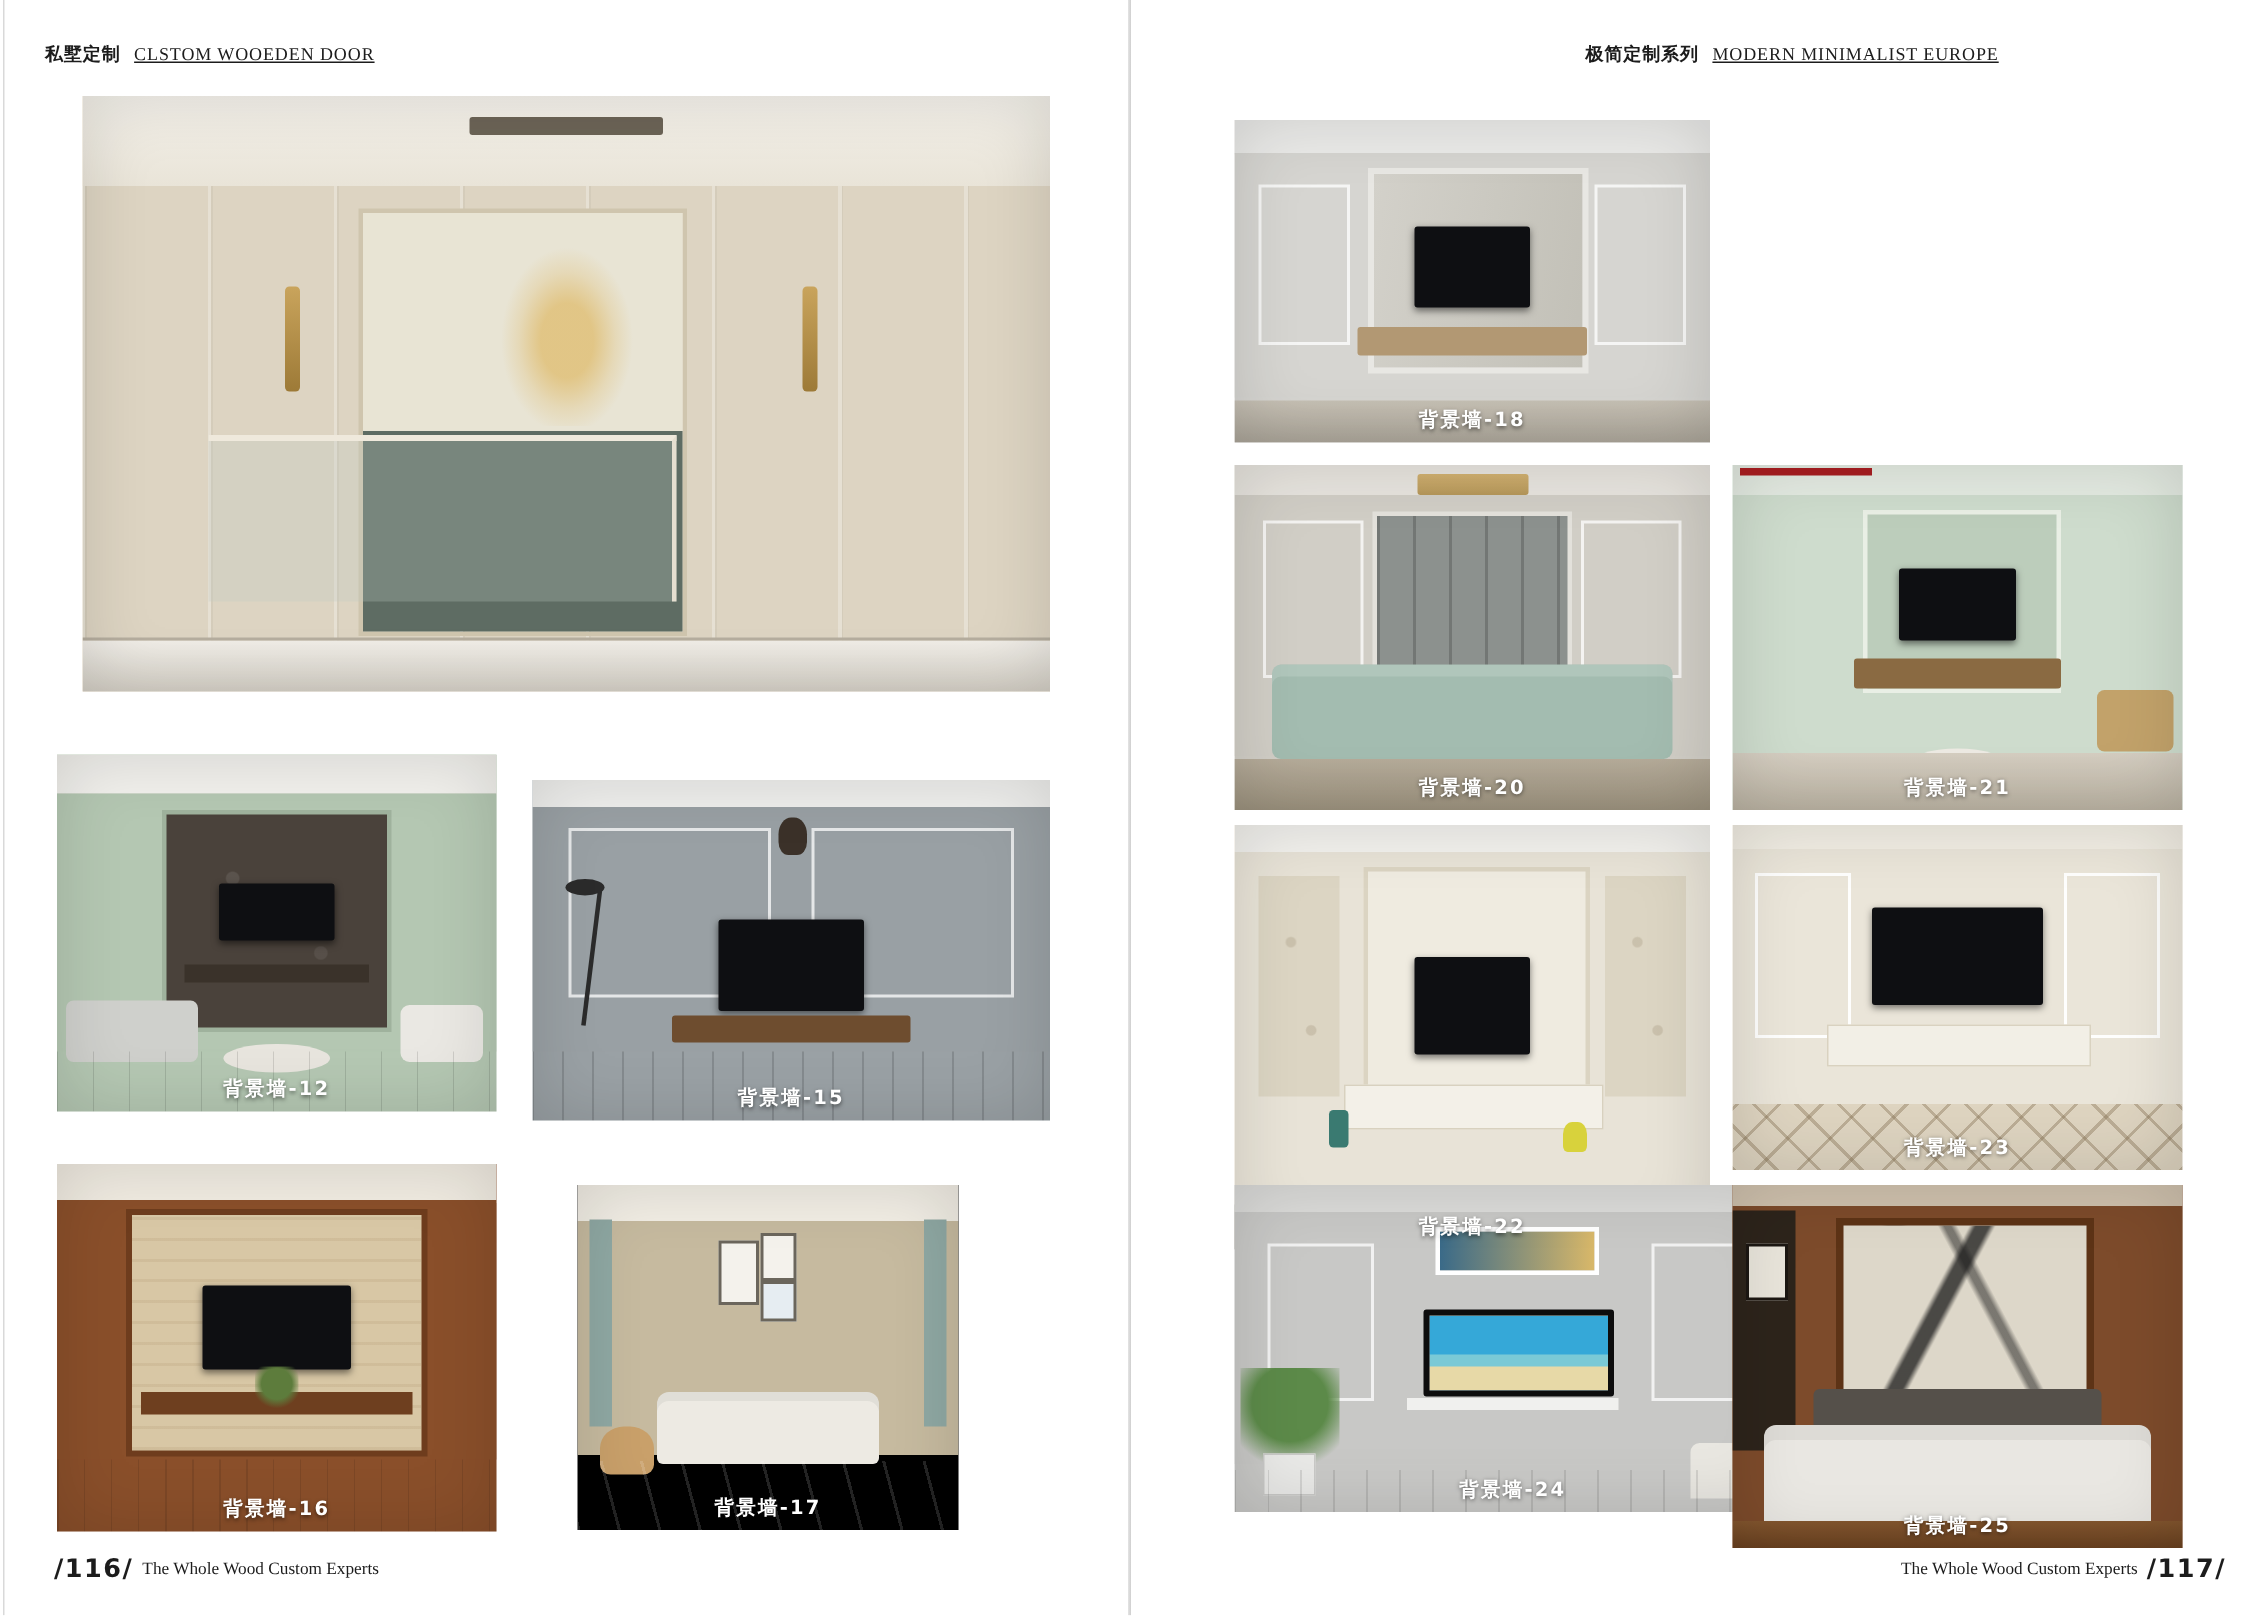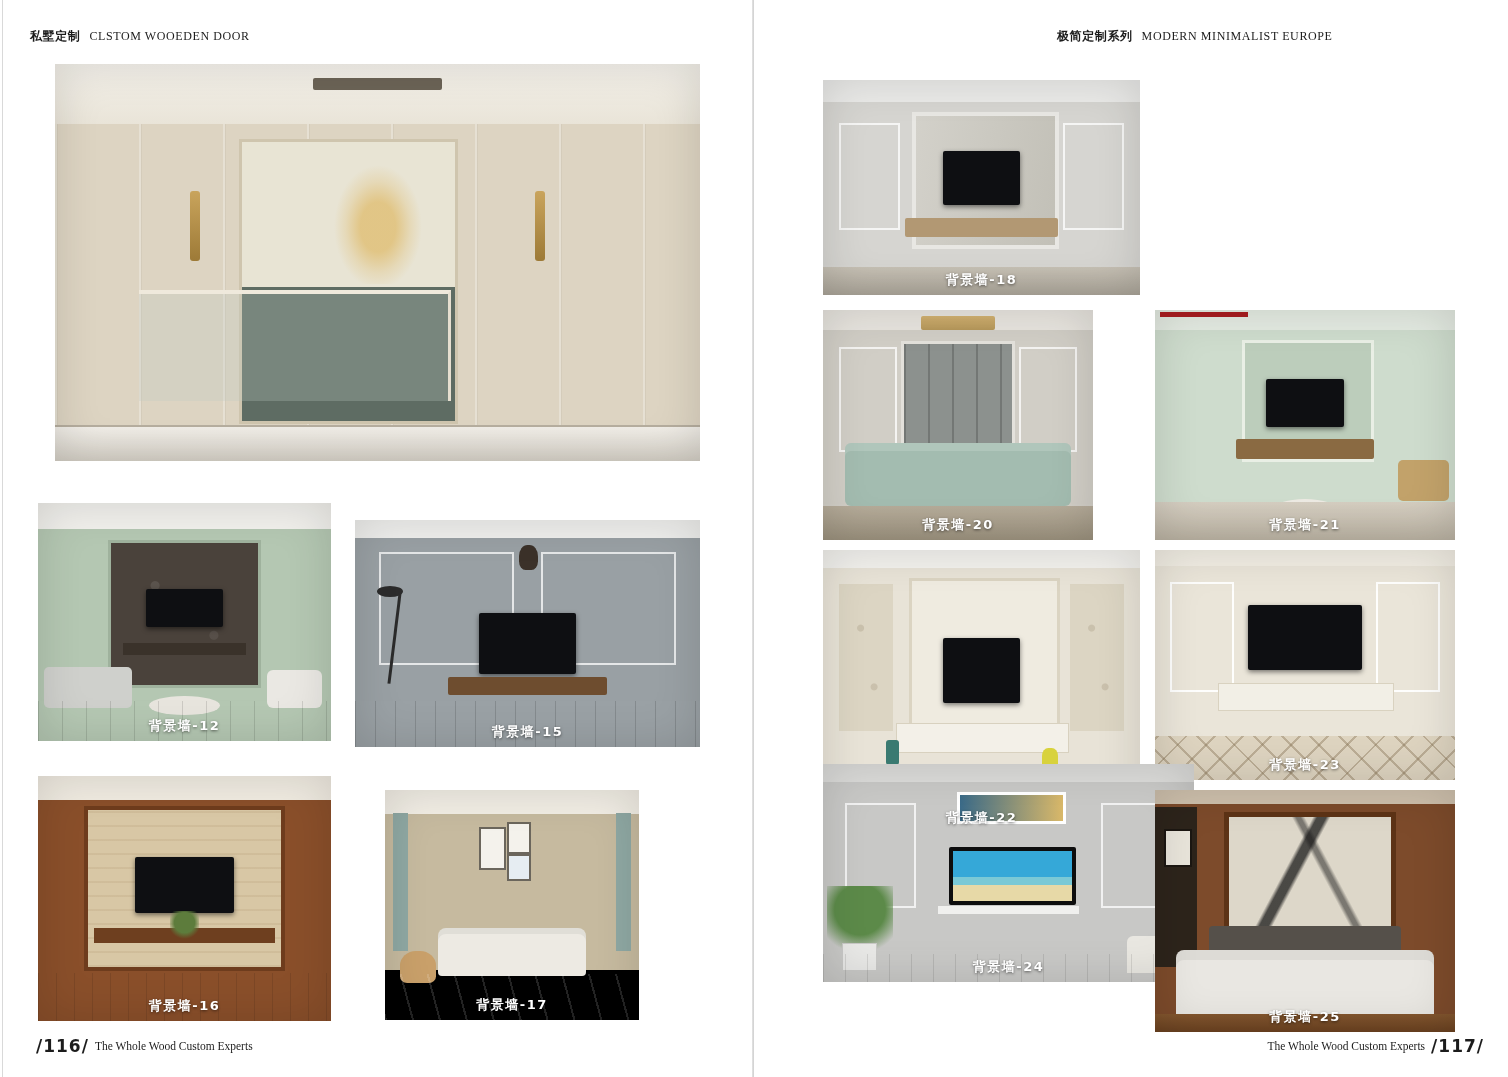--- a/index.html
+++ b/index.html
@@ -5,21 +5,21 @@
   html,body{margin:0;padding:0;background:#fff;}
   .spread{position:relative;width:1508px;height:1077px;background:#ffffff;overflow:hidden;
           font-family:"Liberation Serif", serif;}
   .edge{position:absolute;top:0;width:1px;height:100%;background:#d9d9d9;}
   .edge.left{left:2px;}
   .gutter{position:absolute;left:752px;top:0;width:2px;height:100%;
           background:linear-gradient(90deg,#e4e4e4,#cfcfcf);}
   
   .hdr{position:absolute;top:28px;font-size:11px;color:#1c1c1c;letter-spacing:.6px;white-space:nowrap;}
   .hdr .cn{font-family:"DejaVu Sans",sans-serif;font-weight:bold;font-size:12px;margin-right:9px;}
-  .hdr .en{font-family:"Liberation Serif",serif;font-size:12px;}
+  .hdr .en{font-family:"Liberation Serif",serif;font-size:12px;text-decoration:underline;}
   .hdr-left{left:30px;}
   .hdr-right{left:1057px;}
   
   .ftr{position:absolute;top:1036px;font-size:11px;color:#1c1c1c;white-space:nowrap;margin-left:14px;}
   .ftr .pn{font-family:"DejaVu Sans",sans-serif;font-weight:bold;font-size:17px;letter-spacing:1px;vertical-align:-2px;}
   .ftr .tag{font-family:"Liberation Serif",serif;font-size:11.5px;margin:0 6px;}
   .ftr-left{left:22px;}
   .ftr-right{right:24px;text-align:right;}
   
   .photo{position:absolute;overflow:hidden;background:#cfcabf;}
@@ -123,21 +123,21 @@
   .p19 .ceiling{top:0;left:0;right:0;height:18px;background:#ded8cc;}
   .p19 .spark{top:6px;left:50%;width:4px;height:4px;background:#1e1e1e;border-radius:50%;
      box-shadow:-26px 6px 0 #1e1e1e,24px 4px 0 #1e1e1e,-12px -2px 0 #1e1e1e,12px 10px 0 #1e1e1e,38px -2px 0 #1e1e1e;}
   .p19 .wall{top:18px;left:0;right:0;bottom:24px;background:#c9bba2;}
   .p19 .panel{top:9%;left:21%;width:58%;height:56%;background:#8a6a46;border:6px solid #5f4226;}
   .p19 .art{top:16%;left:35%;width:30%;height:16%;background:#e9e5db;border:3px solid #38302a;}
   .p19 .pillows{bottom:36%;left:12%;right:12%;height:13%;background:#c8ae87;border-radius:5px;}
   .p19 .bed{bottom:11%;left:4%;right:4%;height:28%;background:#8a7256;border-radius:6px;}
   .p19 .floor{bottom:0;left:0;right:0;height:24px;background:linear-gradient(#70593f,#5c4833);}
   
-  .p20{left:823px;top:310px;width:270px;height:230px;background:#d2cfc7;}
+  .p20{left:823px;top:310px;width:317px;height:230px;background:#d2cfc7;}
   .p20 .ceiling{top:0;left:0;right:0;height:20px;background:#e8e5df;}
   .p20 .chand{top:6px;left:50%;width:74px;height:14px;transform:translateX(-50%);
      background:linear-gradient(#cfa95e,#ad8a43);opacity:.85;border-radius:2px;}
   .p20 .wall{top:20px;left:0;right:0;bottom:36px;background:#d1cec6;}
   .p20 .f1{top:16%;left:6%;width:20%;height:44%;}
   .p20 .f2{top:16%;right:6%;width:20%;height:44%;}
   .p20 .panel{top:34px;left:30%;width:40%;bottom:96px;background:#8c918e;
      background-image:repeating-linear-gradient(90deg,rgba(0,0,0,.18) 0 2px,transparent 2px 24px);
      box-shadow:0 0 0 3px #e3e1db;}
   .p20 .sofa{bottom:15%;left:8%;right:8%;height:27%;background:#a3bcb0;border-radius:6px;
@@ -176,21 +176,21 @@
   .p23 .ceiling{top:0;left:0;right:0;height:16px;background:#f2eee4;}
   .p23 .wall{top:16px;left:0;right:0;bottom:44px;background:#eae5d9;}
   .p23 .f1{top:14%;left:5%;width:20%;height:46%;border-color:rgba(255,255,255,.95);}
   .p23 .f2{top:14%;right:5%;width:20%;height:46%;border-color:rgba(255,255,255,.95);}
   .p23 .tv{top:24%;left:31%;width:38%;height:28%;}
   .p23 .console{top:58%;left:21%;width:58%;height:11%;background:#f2efe6;border:1px solid #d9d2c0;}
   .p23 .floor{bottom:0;left:0;right:0;height:44px;background:#ded4c0;
      background-image:repeating-linear-gradient(45deg,rgba(135,115,85,.4) 0 2px,transparent 2px 20px),
                       repeating-linear-gradient(-45deg,rgba(135,115,85,.4) 0 2px,transparent 2px 20px);}
   
-  .p24{left:823px;top:764px;width:371px;height:218px;background:#c9c9c7;}
+  .p24{left:823px;top:790px;width:371px;height:218px;background:#c9c9c7;}
   .p24 .ceiling{top:0;left:0;right:0;height:18px;background:#dbdbd9;}
   .p24 .chandarc{top:2px;left:42%;width:78px;height:30px;border-bottom:3px solid #1d1d1d;border-radius:50%;}
   .p24 .wall{top:18px;left:0;right:0;bottom:32px;background:#c8c8c6;}
   .p24 .f1{top:18%;left:6%;width:18%;height:46%;}
   .p24 .f2{top:18%;right:6%;width:18%;height:46%;}
   .p24 .art{top:13%;left:36%;width:28%;height:12%;background:linear-gradient(90deg,#3a6a88,#d9b869);border:3px solid #ffffff;}
   .p24 .tvbeach{top:38%;left:34%;width:32%;height:23%;border:4px solid #0d0d0d;border-radius:2px;
      background:linear-gradient(#35a8d8 0 52%,#7ac9d6 52% 68%,#e7d9a7 68% 100%);}
   .p24 .console{top:65%;left:31%;width:38%;height:4%;background:#f0f0ee;box-shadow:0 8px 0 -6px #cfcfcd;}
   .p24 .plant{bottom:10%;left:1%;width:18%;height:34%;background:radial-gradient(circle at 50% 32%,#5c8a49 0 42%,transparent 72%);}

